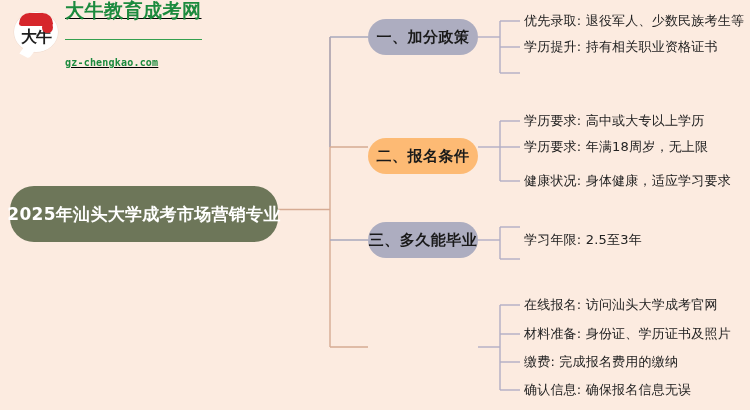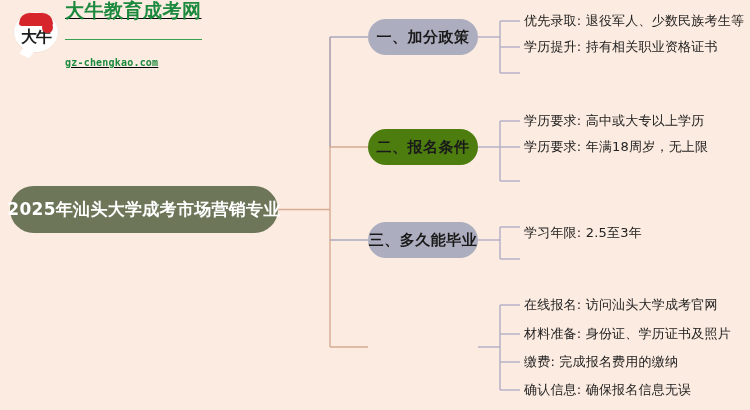--- a/index.html
+++ b/index.html
@@ -80,37 +80,37 @@
   
   .node {
     position: absolute;
     display: flex; align-items: center; justify-content: center;
     color: #1a1a1a;
     white-space: nowrap;
     z-index: 5;
   }
   #center-node {
     left: 10px; top: 186px;
-    width: 268px; height: 47px;
+    width: 268px; height: 56px;
     background: #6d7659;
     border-radius: 24px;
     color: #ffffff;
     font-size: 17px; font-weight: 700;
     letter-spacing: 0.3px;
     font-family: "DejaVu Sans", sans-serif;
   }
   .branch-node {
     width: 110px; height: 36px;
     border-radius: 18px;
     font-size: 15px; font-weight: 700;
     letter-spacing: 0.5px;
     font-family: Liberation Serif, serif;
   }
   .branch-purple { background: #adadc0; }
-  .branch-tan    { background: #4d7c0f; }
+  .branch-tan    { background: #fdba74; margin-top: 9px; }
 
   #branch-1 { left: 368px; top: 19px; }
   #branch-2 { left: 368px; top: 129px; }
   #branch-3 { left: 368px; top: 222px; }
   #branch-4 { left: 368px; top: 329px; }
 
   
   .leaf {
     position: absolute;
     left: 524px;
@@ -185,21 +185,22 @@
   <div class="node branch-node branch-tan" id="branch-2">二、报名条件</div>
 
   <div class="node branch-node branch-purple" id="branch-3">三、多久能毕业</div>
 
 
   <div class="leaf" style="top:21px">优先录取: 退役军人、少数民族考生等</div>
   <div class="leaf" style="top:47px">学历提升: 持有相关职业资格证书</div>
 
   <div class="leaf" style="top:121px">学历要求: 高中或大专以上学历</div>
   <div class="leaf" style="top:147px">学历要求: 年满18周岁，无上限</div>
-
-  <div class="leaf" style="top:233px">学习年限: 2.5至3年</div>
+  <div class="leaf" style="top:181px">健康状况: 身体健康，适应学习要求</div>
+
+  <div class="leaf" style="top:240px">学习年限: 2.5至3年</div>
 
   <div class="leaf" style="top:305px">在线报名: 访问汕头大学成考官网</div>
   <div class="leaf" style="top:334px">材料准备: 身份证、学历证书及照片</div>
   <div class="leaf" style="top:362px">缴费: 完成报名费用的缴纳</div>
   <div class="leaf" style="top:390px">确认信息: 确保报名信息无误</div>
 
 </div>
 
 </body></html>

